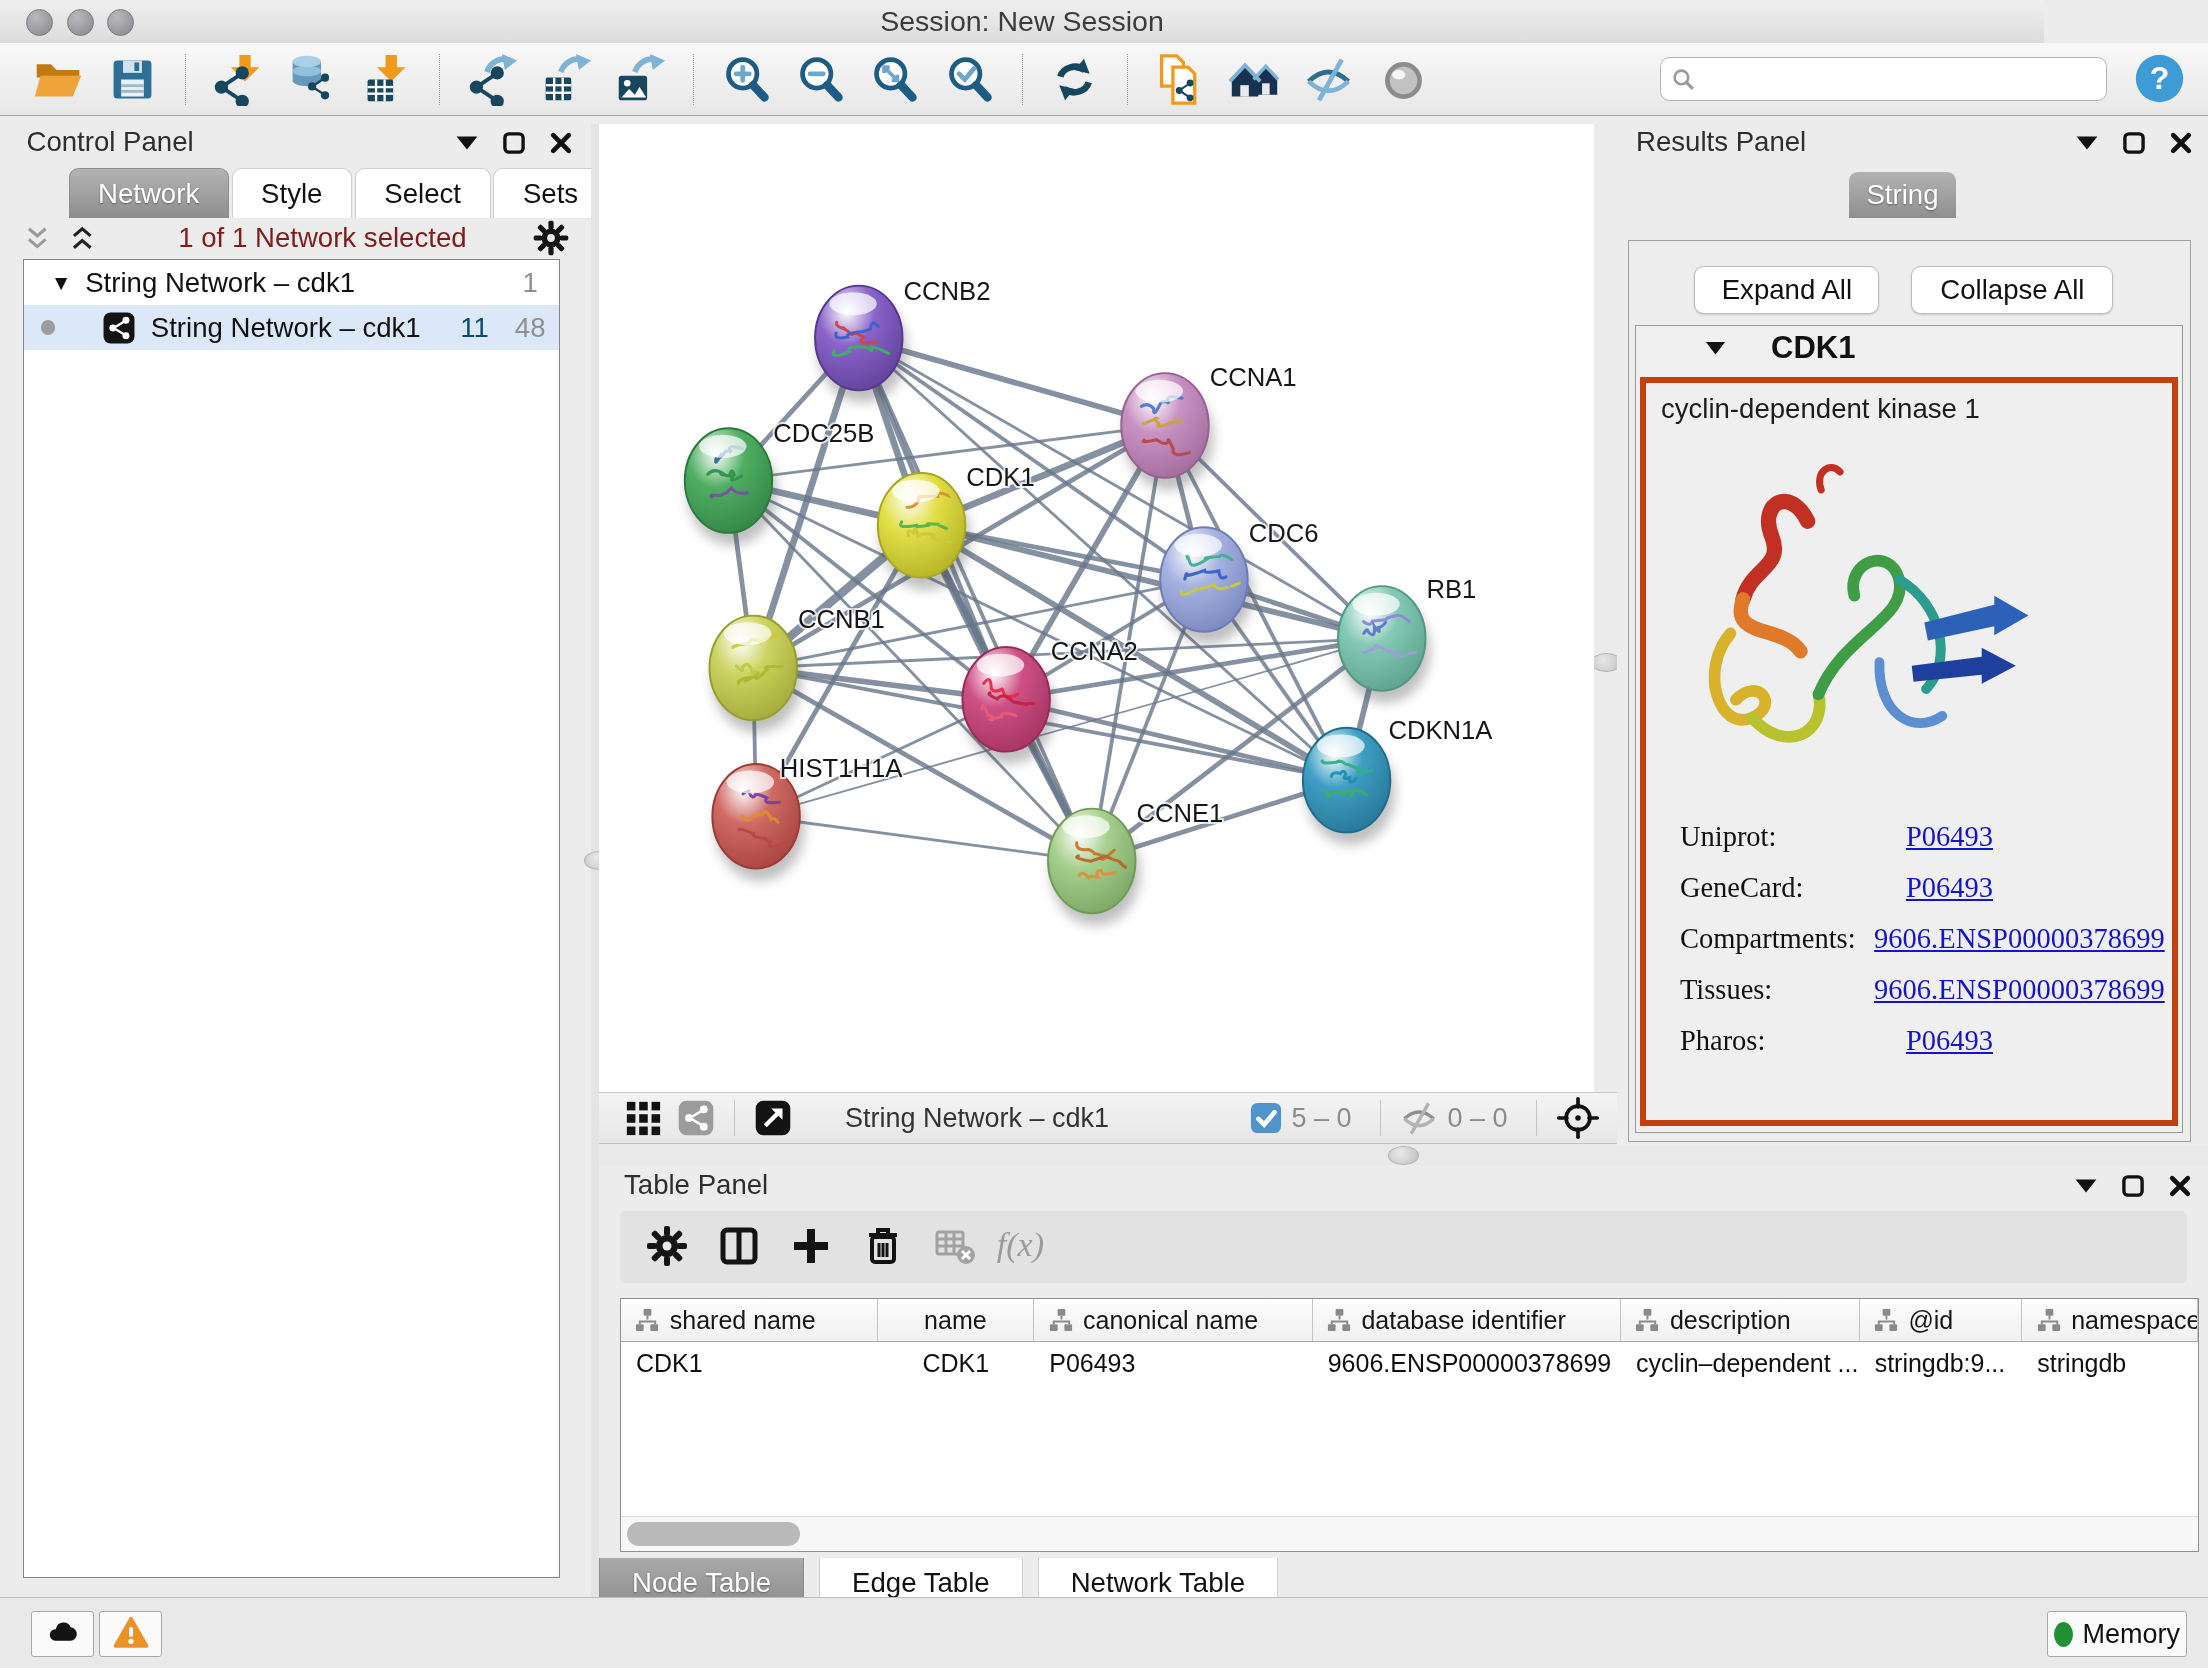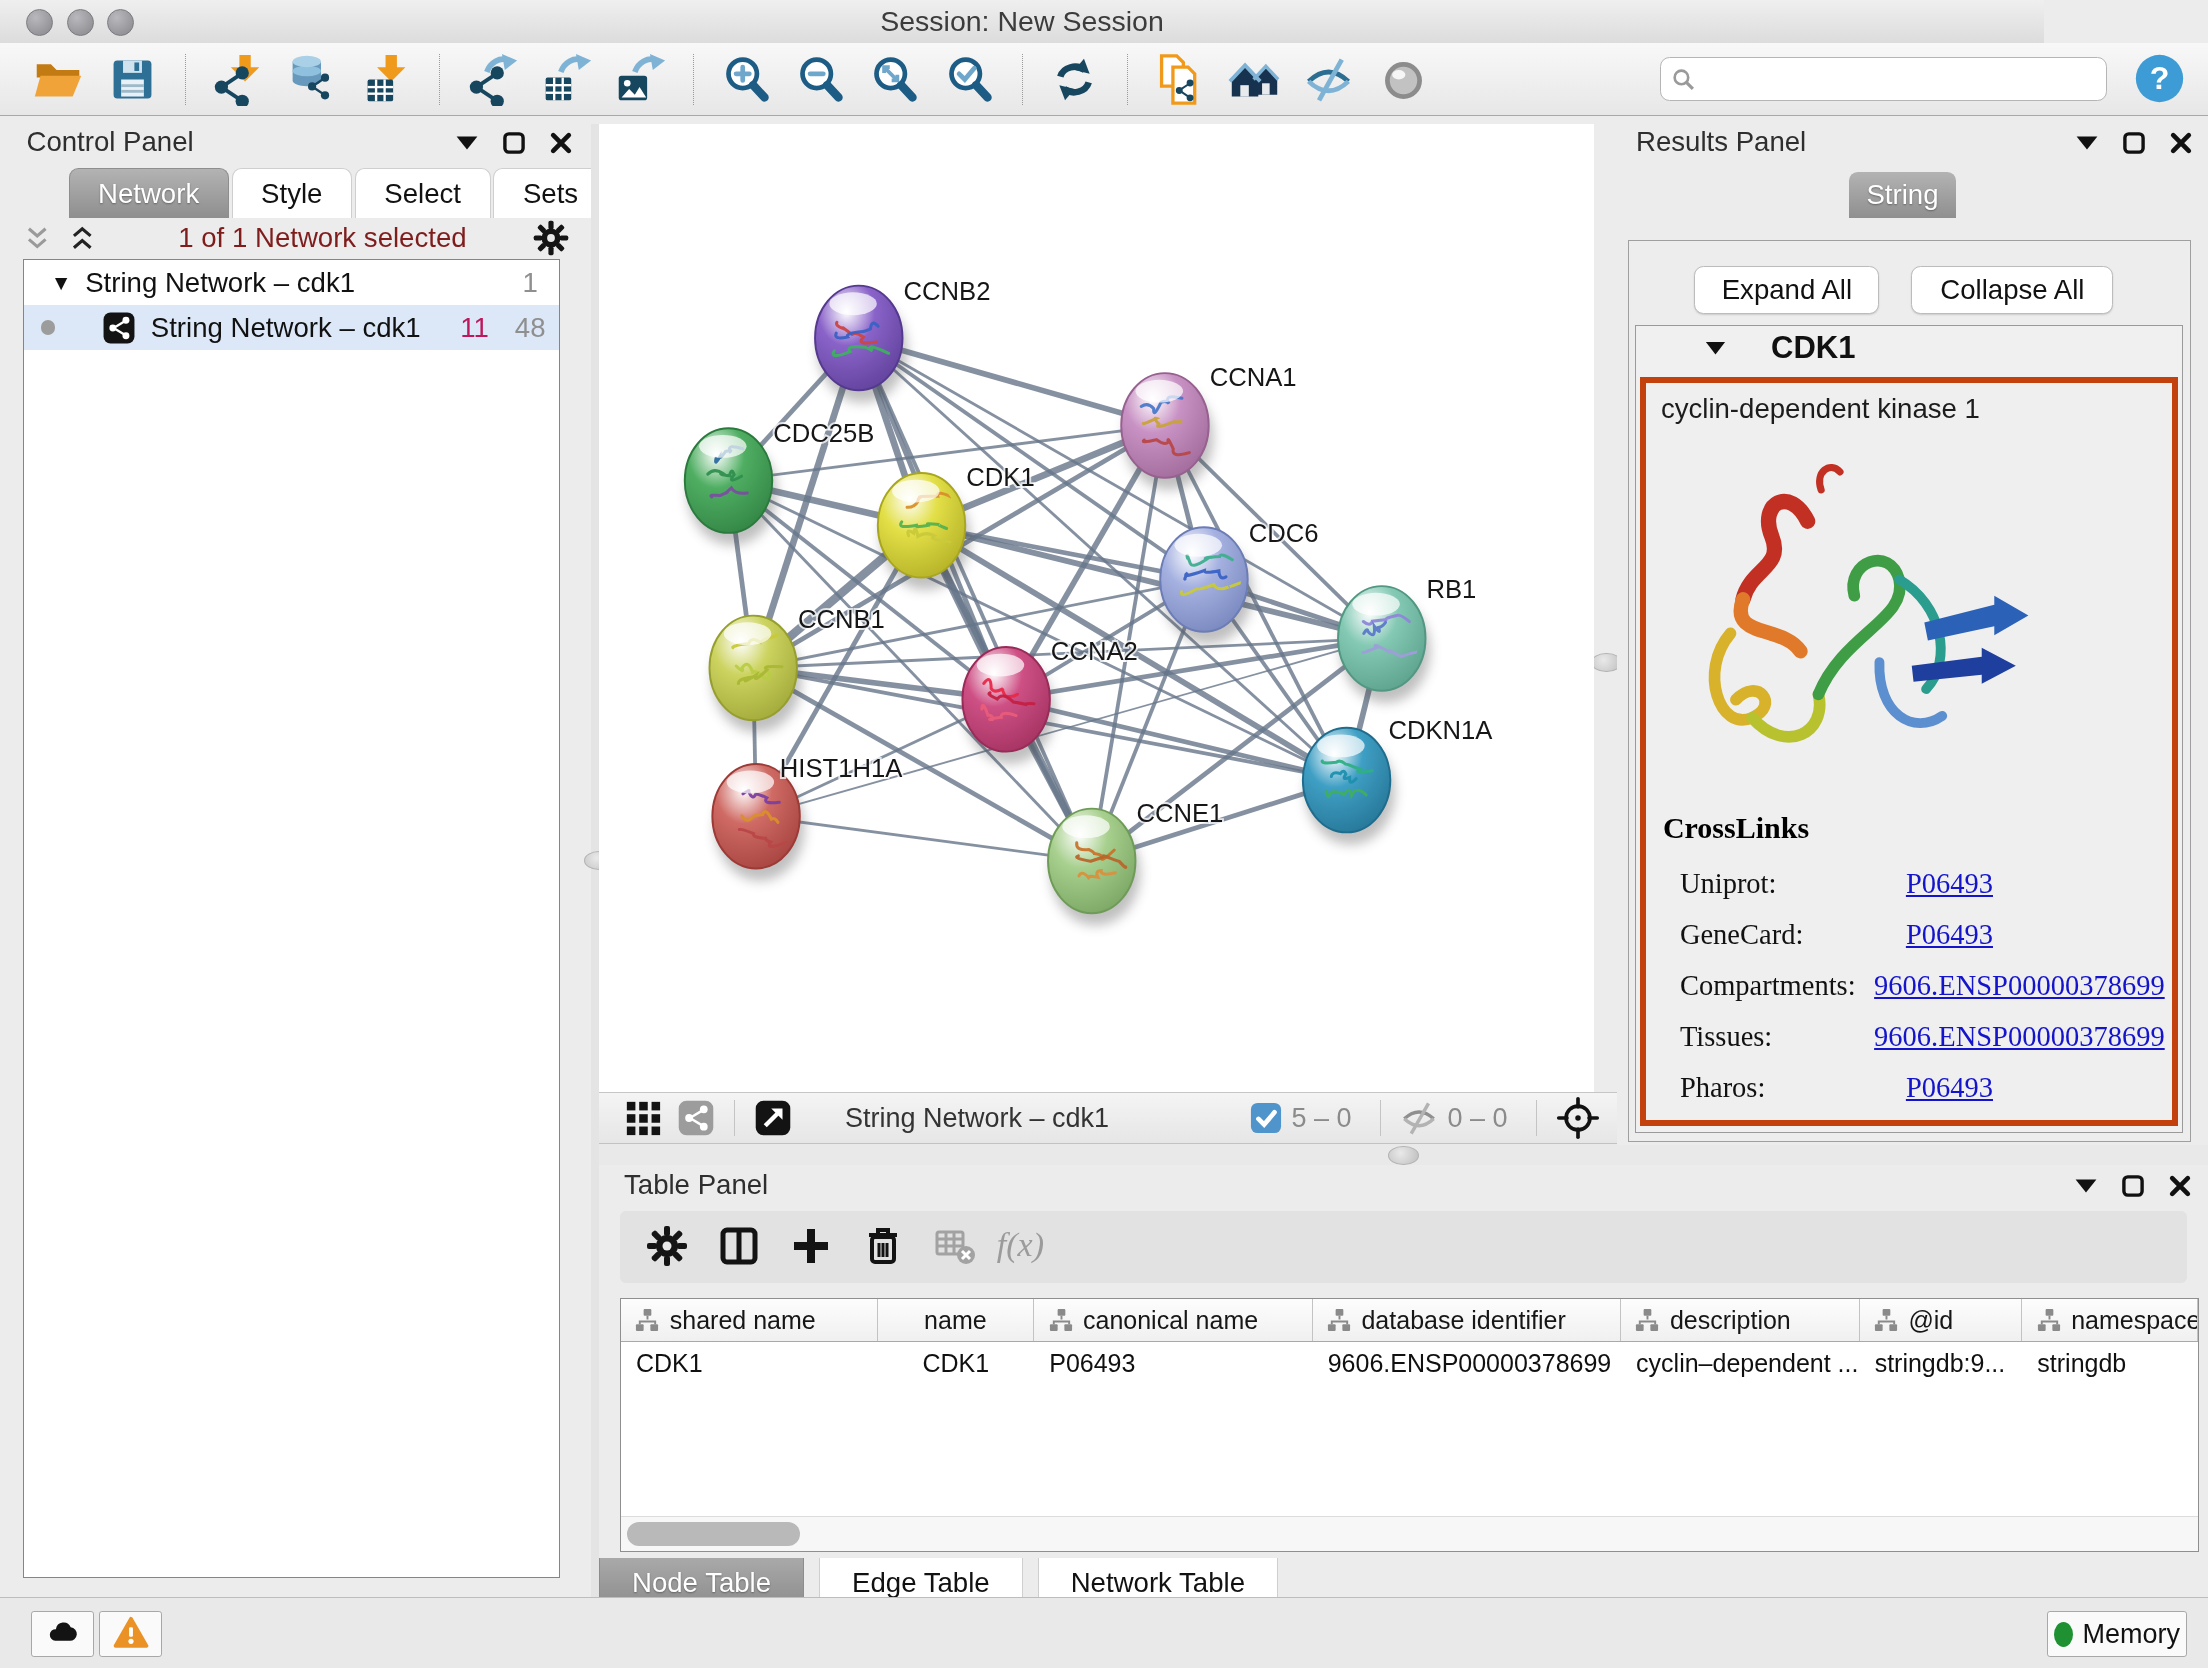--- a/index.html
+++ b/index.html
@@ -52,21 +52,21 @@
   .tree-box{position:absolute;left:13.3px;top:135px;width:537px;height:1319px;background:#fff;
     border:1.9px solid #858585;box-sizing:border-box;}
   .trow{position:relative;height:45px;display:flex;align-items:center;font-size:27.6px;color:#111;}
   .trow.selected{background:#dce8f8;}
   .trow .tri{margin-left:27px;width:23px;color:#111;font-size:21px;}
   .trow .rootlabel{margin-left:11.4px;}
   .trow .count{position:absolute;right:21px;color:#8f8f8f;}
   .trow .dot{position:absolute;left:17px;width:14.3px;height:14.3px;border-radius:50%;background:#9c9c9c;}
   .trow .badge{position:absolute;left:78px;width:34px;height:34px;}
   .trow .childlabel{position:absolute;left:127px;}
-  .trow .n1{position:absolute;right:70px;color:#be185d;}
+  .trow .n1{position:absolute;right:70px;color:#0c4a6e;}
   .trow .n2{position:absolute;right:13.3px;color:#8f8f8f;}
 
   
   .vsplit-l{position:absolute;left:591px;top:124px;width:8.6px;height:1473px;background:#e4e4e4;}
   .vsplit-r{position:absolute;left:1594px;top:124px;width:23px;height:968px;background:#ececec;}
   .hsplit{position:absolute;left:599px;top:1144px;width:1609px;height:21px;background:#e9e9e9;}
   .knob{position:absolute;width:28.5px;height:17px;border-radius:50%;
     background:radial-gradient(circle at 40% 35%,#e9e9e9,#bdbdbd);border:1px solid #b3b3b3;}
 
   
@@ -833,21 +833,20 @@
               <path d="M64 220 C28 262 52 330 88 314 C120 300 94 268 70 294" stroke="#d7b22a" stroke-width="13"></path>
               <path d="M88 314 C126 356 172 330 162 288" stroke="#b7c22e" stroke-width="13"></path>
               <path d="M162 288 C190 220 262 204 252 160 C242 122 192 140 202 178" stroke="#3f9d46" stroke-width="13"></path>
               <path d="M252 160 C300 188 312 250 282 282" stroke="#2b9d8f" stroke-width="11"></path>
               <path d="M230 252 C228 310 268 334 300 312" stroke="#5b8fd0" stroke-width="11"></path>
             </g>
             <polygon points="280,208 358,188 358,178 396,200 358,222 358,212 284,228" fill="#2b62b8"></polygon>
             <polygon points="266,256 344,246 344,236 382,256 344,276 344,266 268,274" fill="#1f3f9e"></polygon>
           </svg>
           <div class="xlinks">
-            <div class="xtitle">CrossLinks</div>
             <div id="xlink-rows">
                 <div class="xrow">
                   <span class="xlabel">Uniprot:</span>
                   <a class="xval" style="color: rgb(20, 20, 204);">P06493</a>
                 </div>
                 <div class="xrow">
                   <span class="xlabel">GeneCard:</span>
                   <a class="xval" style="color: rgb(20, 20, 204);">P06493</a>
                 </div>
                 <div class="xrow">

